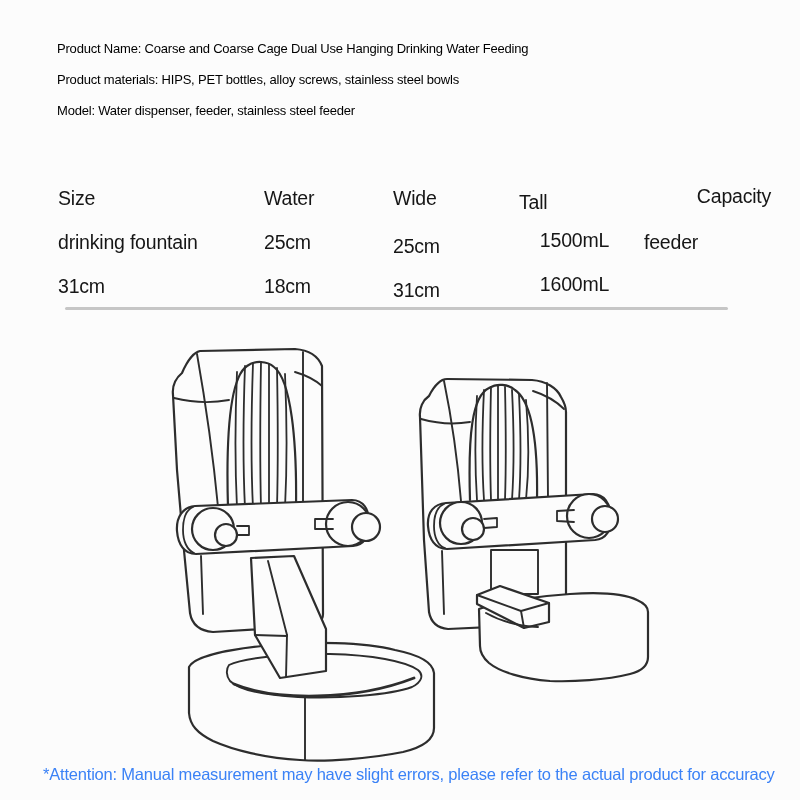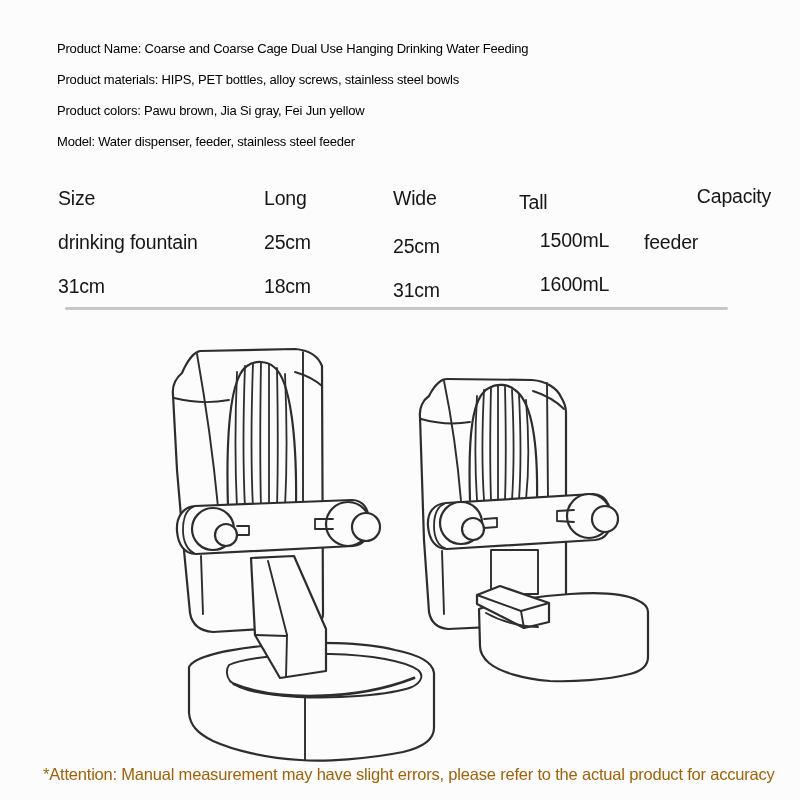--- a/index.html
+++ b/index.html
@@ -33,38 +33,37 @@
     position:absolute;left:65px;top:307px;width:663px;height:2.5px;
     background:#c6c6c6;border-radius:2px;
   }
   
   .diagram{position:absolute;left:0;top:0;}
   .diagram path,.diagram circle,.diagram rect{vector-effect:non-scaling-stroke;}
   
   .footnote{
     position:absolute;left:43px;top:764px;
     font-size:16.5px;line-height:21px;letter-spacing:-0.2px;
-    white-space:nowrap;color:#a16207;
+    white-space:nowrap;color:#3b82f6;
   }
 </style>
 </head>
 <body>
 
 <div class="page">
 
   <div class="info-block">
     <div>Product Name: Coarse and Coarse Cage Dual Use Hanging Drinking Water Feeding</div>
     <div>Product materials: HIPS, PET bottles, alloy screws, stainless steel bowls</div>
-    <div>Product colors: Pawu brown, Jia Si gray, Fei Jun yellow</div>
     <div>Model: Water dispenser, feeder, stainless steel feeder</div>
   </div>
 
   <div class="size-table">
     <span>Size</span>
-    <span>Long</span>
+    <span>Water</span>
     <span>Wide</span>
     <span class="col-tall">Tall</span>
     <span class="col-cap">Capacity</span>
 
     <span>drinking fountain</span>
     <span>25cm</span>
     <span class="col-tall">25cm</span>
     <span class="col-cap">1500mL</span>
 
     <span>feeder</span>

